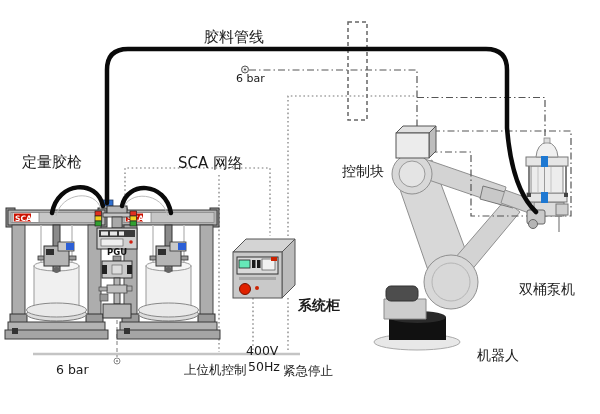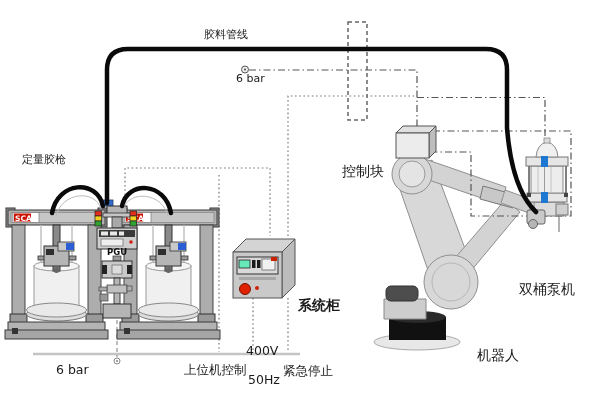--- a/index.html
+++ b/index.html
@@ -1,20 +1,20 @@
 <!DOCTYPE html>
 <html><head>
 <meta charset="utf-8">
 <style>
   html,body{margin:0;padding:0;background:#ffffff;}
   .stage{position:relative;width:600px;height:414px;background:#fff;overflow:hidden;
          font-family:"DejaVu Sans","Liberation Sans",sans-serif;}
   .stage svg{position:absolute;left:0;top:0;}
   .lbl{position:absolute;color:#1a1a1a;white-space:nowrap;line-height:1.1;}
-  .fs15{font-size:11px;text-align:center;} .fs14{font-size:14px;margin-top:28px;} .fs12{font-size:12.5px;} .fs11{font-size:11px;}
+  .fs15{font-size:15px;text-align:center;} .fs14{font-size:14px;margin-top:28px;} .fs12{font-size:12.5px;} .fs11{font-size:11px;}
 </style>
 </head>
 <body>
 
 <div class="stage">
 <svg width="600" height="414" viewBox="0 0 600 414">
 
   <defs>
 
     <g id="pump">
@@ -200,22 +200,23 @@
   <g fill="none" stroke="#0a0a0a" stroke-width="4.5" stroke-linecap="round">
     <path d="M107,203 L107,70 Q107,49 128,49 L486,49 Q507,49 507,70 L507,128 C510,165 519,196 536,212"></path>
     <path d="M52,213 C58,181 97,179 103,206"></path>
     <path d="M171,213 C165,181 127,181 122,206"></path>
   </g>
 </svg>
 
 <div class="lbl fs15" style="left:204px;top:29px;">胶料管线</div>
 <div class="lbl fs11" style="left:236px;top:73px;">6 bar</div>
 <div class="lbl fs15" style="left:22px;top:154px;">定量胶枪</div>
+<div class="lbl fs15" style="left:178px;top:155px;">SCA 网络</div>
 <div class="lbl fs14" style="left:342px;top:136px;">控制块</div>
 <div class="lbl fs14" style="left:298px;top:270px;font-weight:bold;">系统柜</div>
 <div class="lbl fs14" style="left:519px;top:254px;">双桶泵机</div>
 <div class="lbl fs14" style="left:477px;top:320px;">机器人</div>
 <div class="lbl fs12" style="left:56px;top:363px;">6 bar</div>
 <div class="lbl fs12" style="left:184px;top:364px;font-family:Liberation Serif, serif;">上位机控制</div>
 <div class="lbl fs12" style="left:246px;top:344px;">400V</div>
-<div class="lbl fs12" style="left:248px;top:373px;">50Hz</div>
+<div class="lbl fs12" style="left:248px;top:360px;">50Hz</div>
 <div class="lbl fs12" style="left:283px;top:364px;">紧急停止</div>
 </div>
 
 </body></html>

